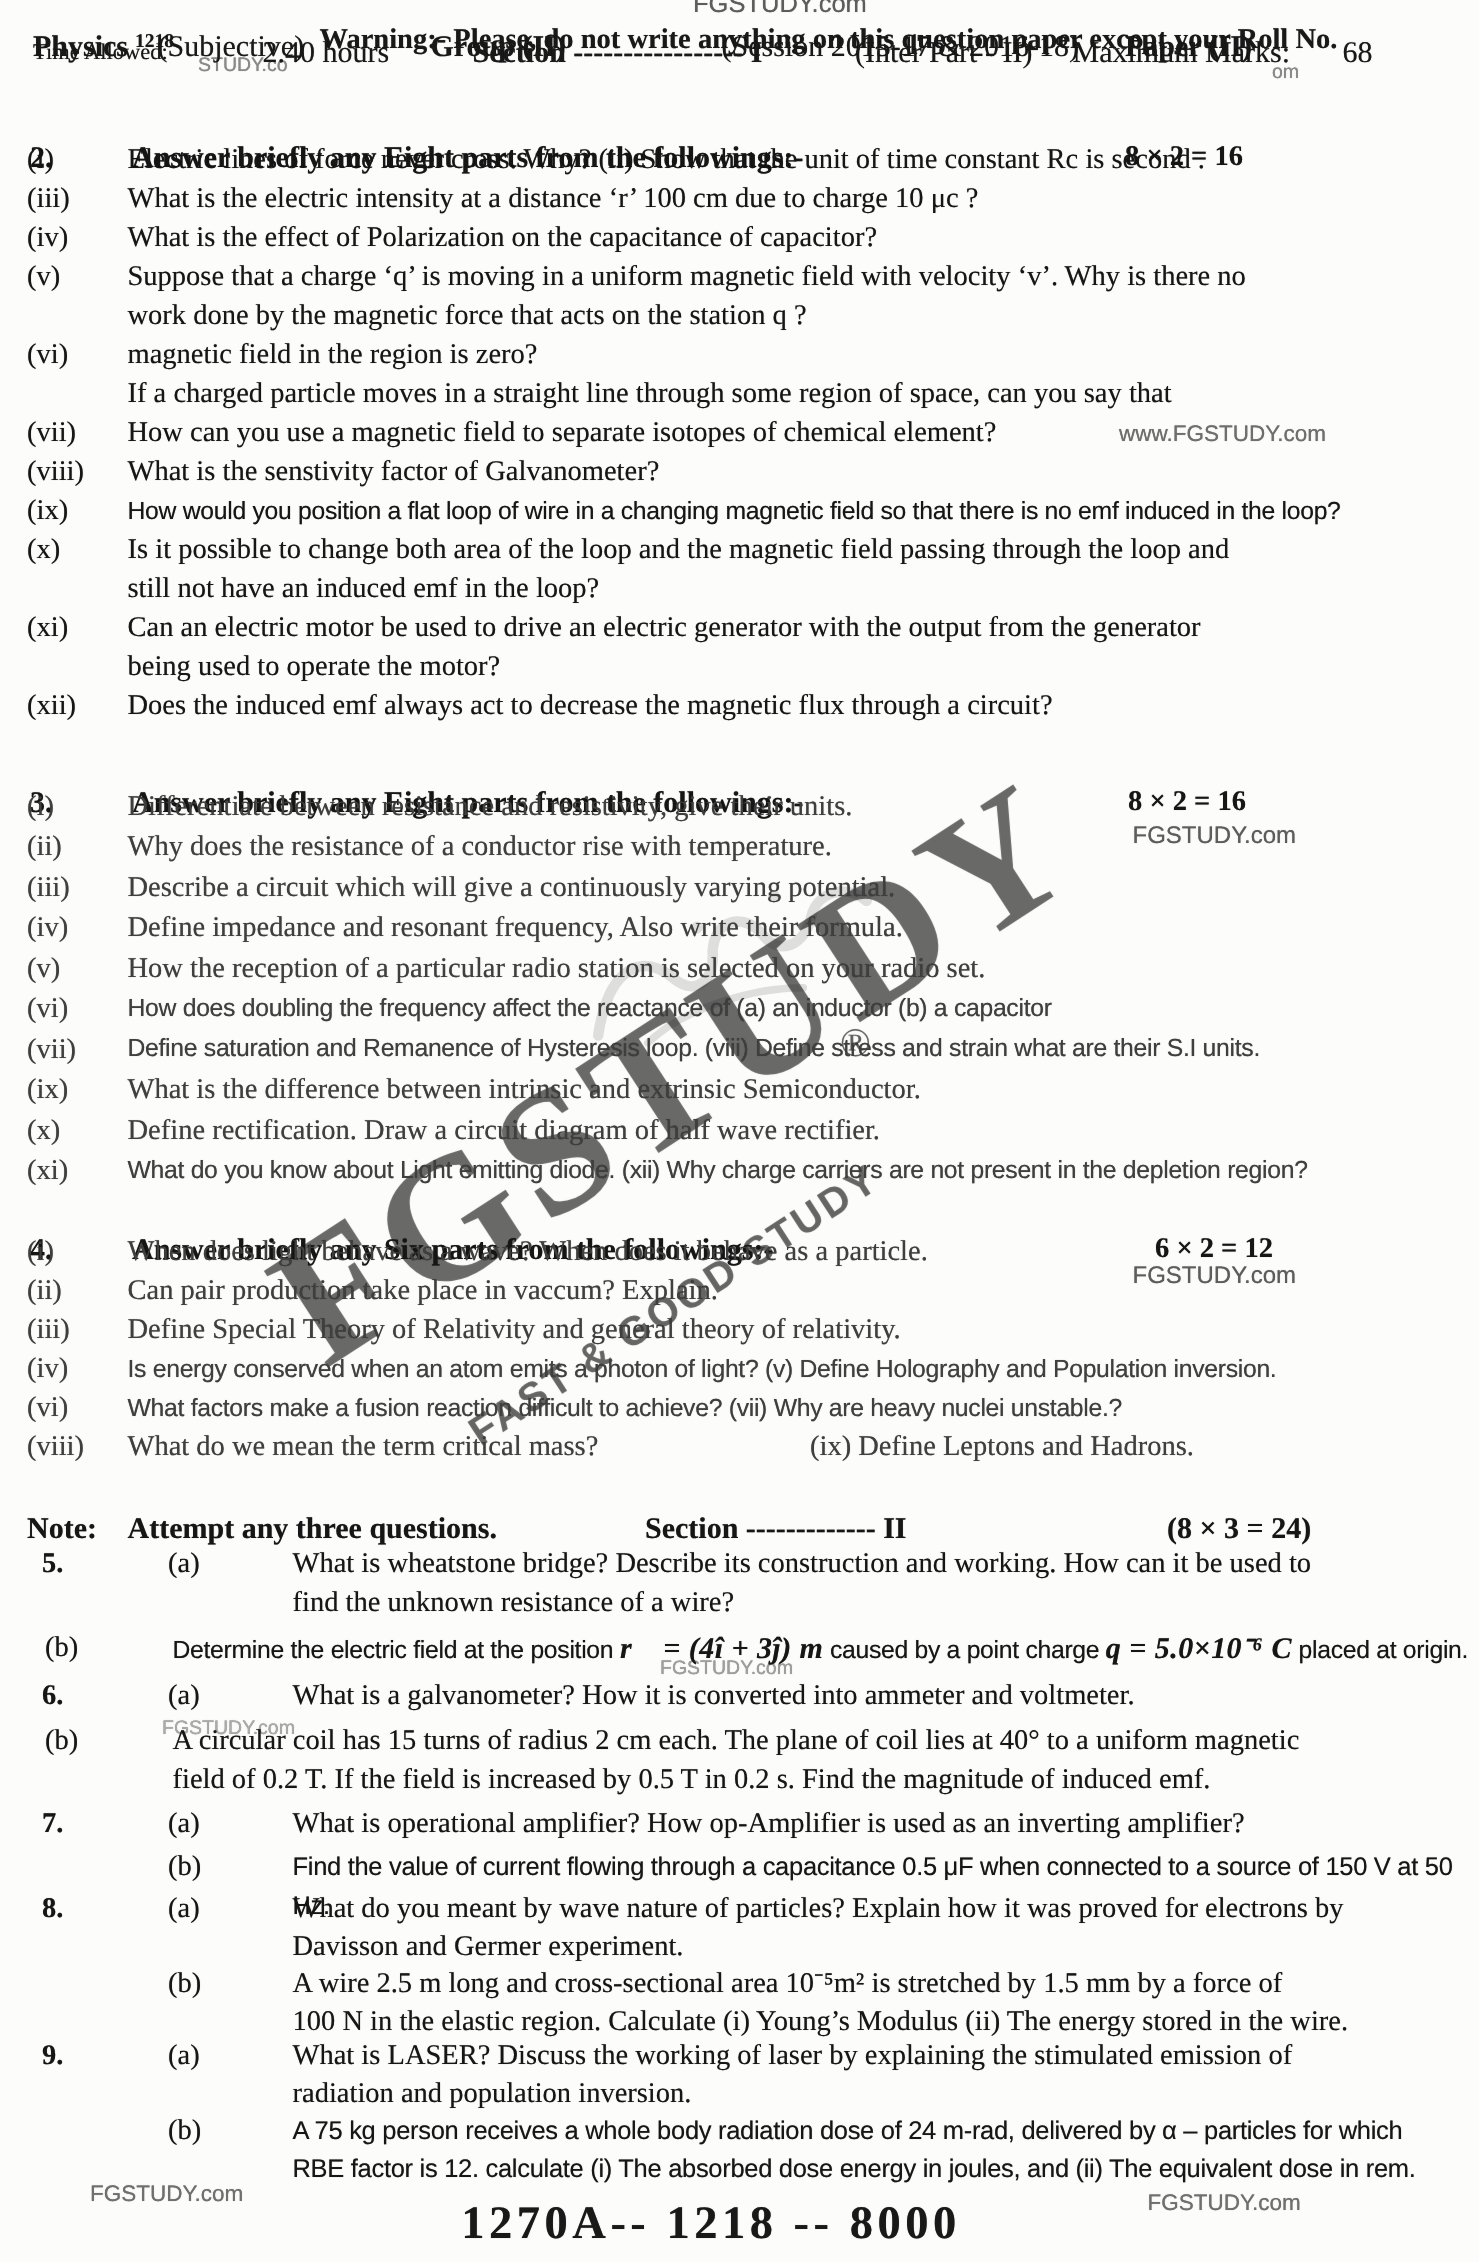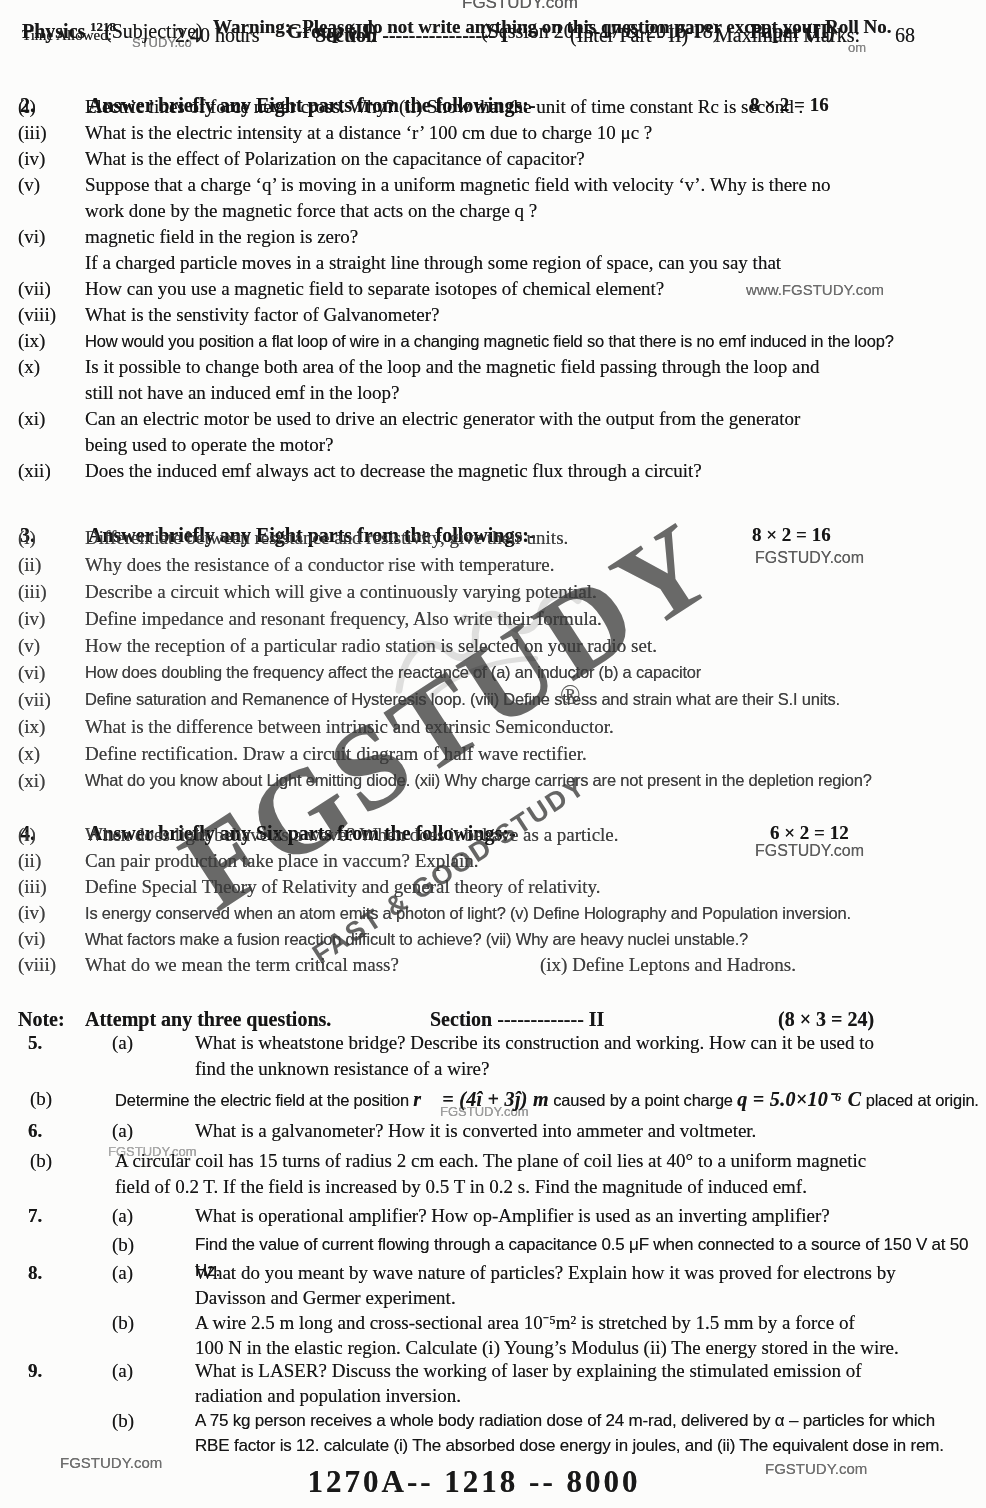--- a/index.html
+++ b/index.html
@@ -120,21 +120,21 @@
         <span class="lbl">(iii)</span>
         <span class="t">What is the electric intensity at a distance ‘r’ 100 cm due to charge 10 μc ?</span>
       </div>
     <div class="item">
         <span class="lbl">(iv)</span>
         <span class="t">What is the effect of Polarization on the capacitance of capacitor?</span>
       </div>
     <div class="item">
         <span class="lbl">(v)</span>
         <span class="t">Suppose that a charge ‘q’ is moving in a uniform magnetic field with velocity ‘v’. Why is there no</span>
-        <span class="t">work done by the magnetic force that acts on the charge q ?</span>
+        <span class="t">work done by the magnetic force that acts on the station q ?</span>
       </div>
     <div class="item">
         <span class="lbl">(vi)</span>
         <span class="t">magnetic field in the region is zero?</span>
         <span class="t">If a charged particle moves in a straight line through some region of space, can you say that</span>
       </div>
     <div class="item">
         <span class="lbl">(vii)</span>
         <span class="t">How can you use a magnetic field to separate isotopes of chemical element?</span>
       </div>

